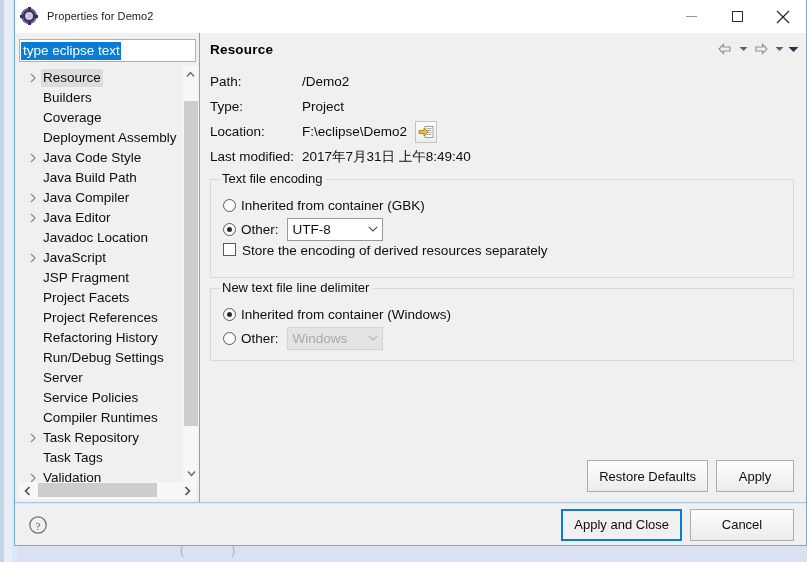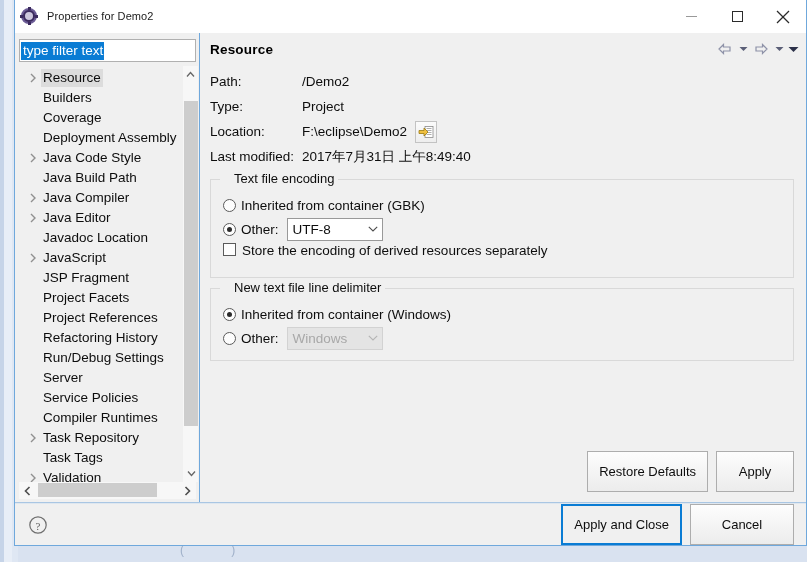--- a/index.html
+++ b/index.html
@@ -338,21 +338,20 @@
     background: #d9d9d9;
   }
   .group-title {
     position: absolute;
     top: -8px;
     left: 9px;
     background: #f0f0f0;
     padding: 0 4px 0 2px;
     font-size: 13px;
     color: #0d0d0d;
-    margin-left: 12px;
   }
   .group-line-right {
     position: absolute;
     top: 0;
     height: 1px;
     background: #d9d9d9;
     right: 0;
   }
   .group-inner { padding: 14px 0 0 12px; }
 
@@ -423,21 +422,21 @@
 
   
   .page-btn-row {
     position: absolute;
     right: 12px;
     bottom: 10px;
     display: flex;
     gap: 8px;
   }
   .btn {
-    height: 41px;
+    height: 32px;
     min-width: 78px;
     padding: 0 11px;
     background: linear-gradient(#fdfdfd,#ececec);
     border: 1px solid #adadad;
     font-family: "Liberation Sans", sans-serif;
     font-size: 13px;
     color: #0d0d0d;
     cursor: default;
     display: flex;
     align-items: center;
@@ -515,21 +514,21 @@
         </svg>
       </div>
     </div>
   </div>
 
   <div class="dlg-body">
 
     <div class="left-pane">
       <div class="filter-wrap">
         <div class="filter-fake">
-          <span class="filter-sel">type filter text</span>
+          <span class="filter-sel">type eclipse text</span>
         </div>
       </div>
 
       <div class="tree-area">
         <div class="tree-list">
           <div class="tree-item selected">
             <span class="tw">
               <svg width="8" height="10" viewBox="0 0 8 10">
                   <path d="M2 1 L6 5 L2 9" fill="none" stroke="#909090" stroke-width="1.4"></path>
                 </svg>

